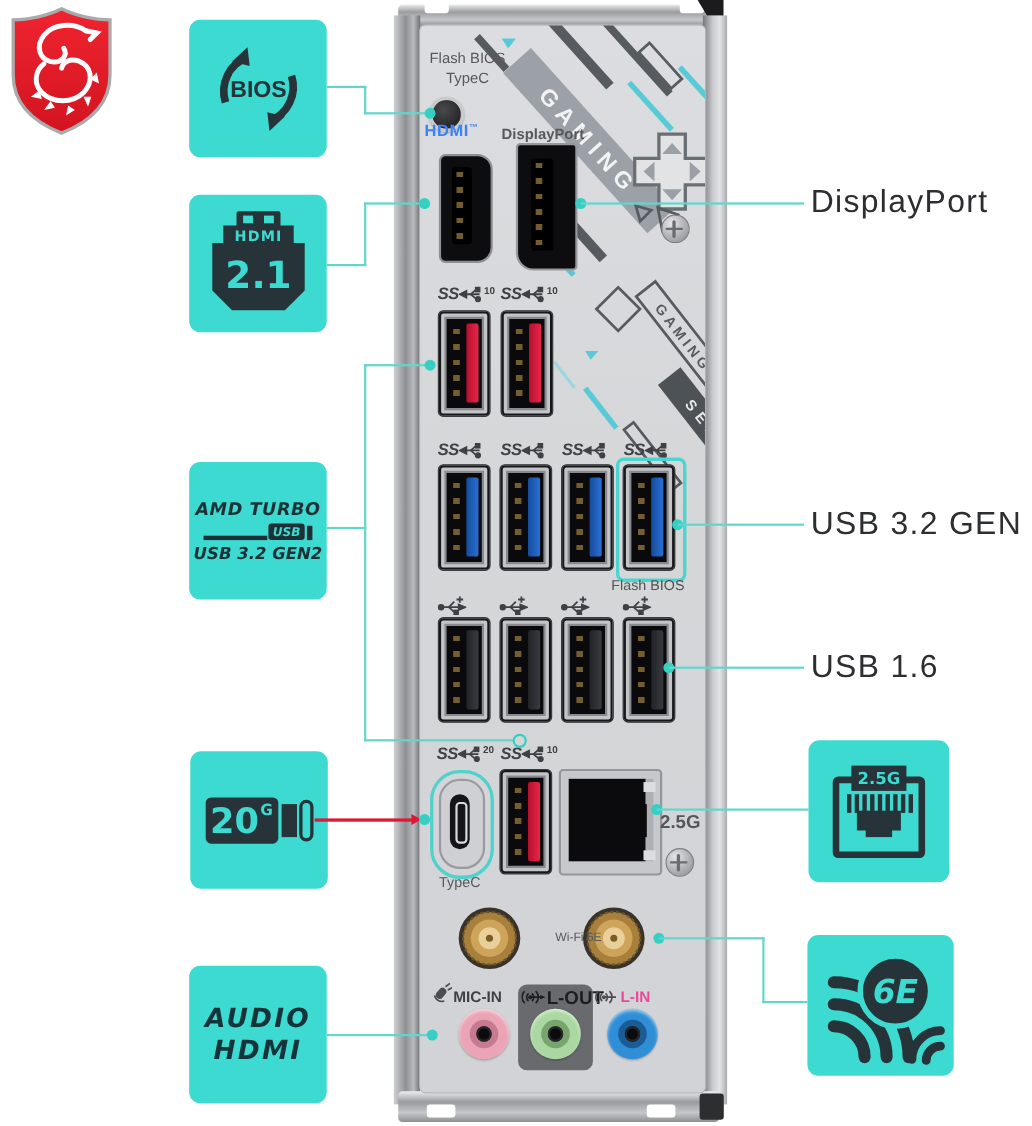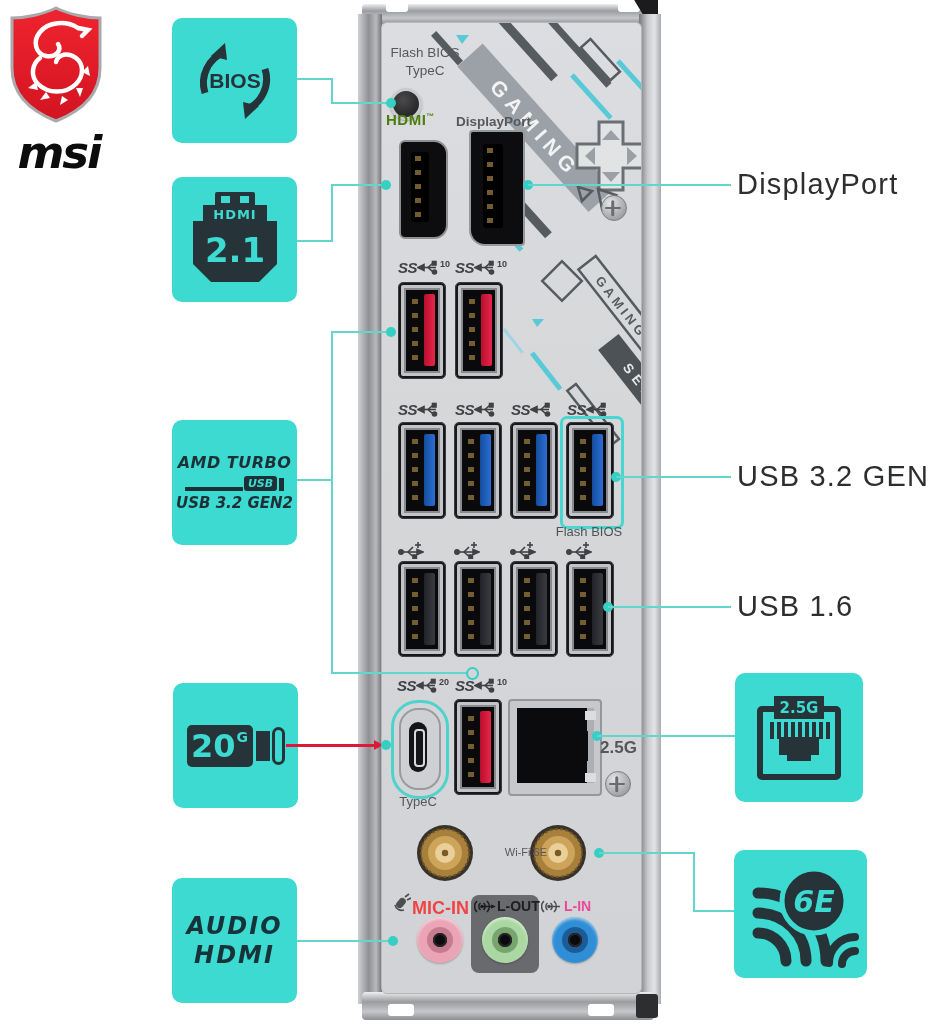--- a/index.html
+++ b/index.html
@@ -80,21 +80,20 @@
       <path d="M72 22 L82 24 L76 30"></path>
     </g>
     <g fill="#ffffff">
       <polygon points="30,76 22,82 32,84"></polygon>
       <polygon points="40,86 34,94 44,92"></polygon>
       <polygon points="56,90 54,99 62,94"></polygon>
       <polygon points="70,82 74,91 77,82"></polygon>
       <polygon points="76,66 84,70 82,60"></polygon>
     </g>
   </svg>
-  <div class="msi-word">msi</div>
 </div>
 
 <div class="tile" style="left:172px;top:18px;">
   <svg width="96" height="96" viewBox="0 0 96 96">
     <g stroke="#263338" stroke-width="7" fill="none">
       <path d="M18 60 A33 33 0 0 1 38 19"></path>
       <path d="M78 36 A33 33 0 0 1 58 77"></path>
     </g>
     <polygon points="38,10 40,27 24,23" fill="#263338"></polygon>
     <polygon points="58,86 56,69 72,73" fill="#263338"></polygon>
@@ -267,21 +266,21 @@
 </div>
 
 <div class="pp" style="left:379px;top:44px;width:92px;text-align:center;font-size:13.5px;line-height:18px;">
   <div>Flash BIOS</div>
   <div>TypeC</div>
 </div>
 <div style="position:absolute;left:390px;top:88px;width:26px;height:26px;border-radius:50%;
             background:radial-gradient(circle at 40% 35%,#4a4a4c 0%,#2c2c2e 60%,#1c1c1e 100%);
             border:3px solid #c9cacc;box-shadow:0 1px 2px rgba(0,0,0,.3);"></div>
 
-<div class="pp" style="left:386px;top:111px;font-size:15px;font-weight:bold;letter-spacing:.5px;color:#4d7c0f;">
+<div class="pp" style="left:386px;top:111px;font-size:15px;font-weight:bold;letter-spacing:.5px;color:#3b82f6;">
   <span>HDMI</span><sup style="font-size:8px;">™</sup>
 </div>
 <div class="pp" style="left:456px;top:114px;font-size:13.5px;font-weight:600;">DisplayPort</div>
 
 <div style="position:absolute;left:399px;top:140px;width:45px;height:95px;background:#0d0d0f;
             border:2px solid #8e8f92;border-radius:6px 14px 14px 6px;">
   <div style="position:absolute;left:10px;top:10px;width:18px;height:70px;background:#000;border-radius:3px;"></div>
   <div class="pins" style="left:14px;top:14px;height:64px;"></div>
 </div>
 <div style="position:absolute;left:469px;top:130px;width:52px;height:112px;background:#0d0d0f;
@@ -554,34 +553,34 @@
 
 <div style="position:absolute;left:471px;top:895px;width:68px;height:78px;background:#696a6e;border-radius:8px;"></div>
 <svg class="abs" style="left:391px;top:893px;" width="20" height="20" viewBox="0 0 20 20">
   <g fill="#4c4d4f" stroke="#4c4d4f">
     <rect x="7" y="5" width="6" height="10" rx="3" transform="rotate(40 10 10)"></rect>
     <path d="M4 12 A7 7 0 0 0 13 17" fill="none" stroke-width="1.6"></path>
     <line x1="14" y1="4" x2="18" y2="1" stroke-width="1.6"></line>
     <line x1="16" y1="7" x2="20" y2="5" stroke-width="1.6"></line>
   </g>
 </svg>
-<div class="pp" style="left:412px;top:898px;font-size:18px;font-weight:bold;color:#ef4444;">MIC-IN</div>
+<div class="pp" style="left:412px;top:898px;font-size:14px;font-weight:bold;color:#404040;">MIC-IN</div>
 
 <svg class="abs" style="left:474px;top:899px;" width="22" height="15" viewBox="0 0 22 15">
   <g stroke="#1d1d1f" fill="none" stroke-width="1.5">
     <path d="M3 2 A7.5 7.5 0 0 0 3 13"></path>
       <path d="M6.5 4 A4.5 4.5 0 0 0 6.5 11"></path>
     <path d="M13 2 A7.5 7.5 0 0 1 13 13"></path>
       <path d="M9.5 4 A4.5 4.5 0 0 1 9.5 11"></path>
     <line x1="8" y1="7.5" x2="20" y2="7.5"></line>
   </g>
   <circle cx="8" cy="7.5" r="1.8" fill="#1d1d1f"></circle>
   <polygon points="22,7.5 17,5.5 17,9.5" fill="#1d1d1f"></polygon>
 </svg>
-<div class="pp" style="left:497px;top:898px;font-size:14px;font-weight:bold;color:#1d1d1f;">L-OUT</div>
+<div class="pp" style="left:497px;top:898px;font-size:17px;font-weight:bold;color:#1d1d1f;">L-OUT</div>
 
 <svg class="abs" style="left:541px;top:899px;" width="22" height="15" viewBox="0 0 22 15">
   <g stroke="#4c4d4f" fill="none" stroke-width="1.5">
     <path d="M3 2 A7.5 7.5 0 0 0 3 13"></path>
       <path d="M6.5 4 A4.5 4.5 0 0 0 6.5 11"></path>
     <path d="M13 2 A7.5 7.5 0 0 1 13 13"></path>
       <path d="M9.5 4 A4.5 4.5 0 0 1 9.5 11"></path>
     <line x1="8" y1="7.5" x2="19" y2="7.5"></line>
   </g>
   <circle cx="8" cy="7.5" r="1.8" fill="#4c4d4f"></circle>

